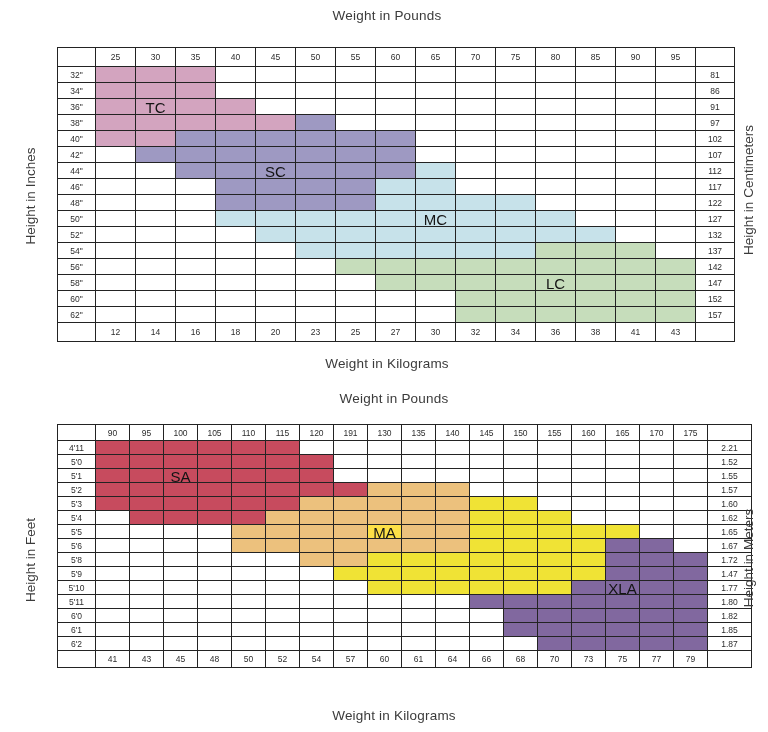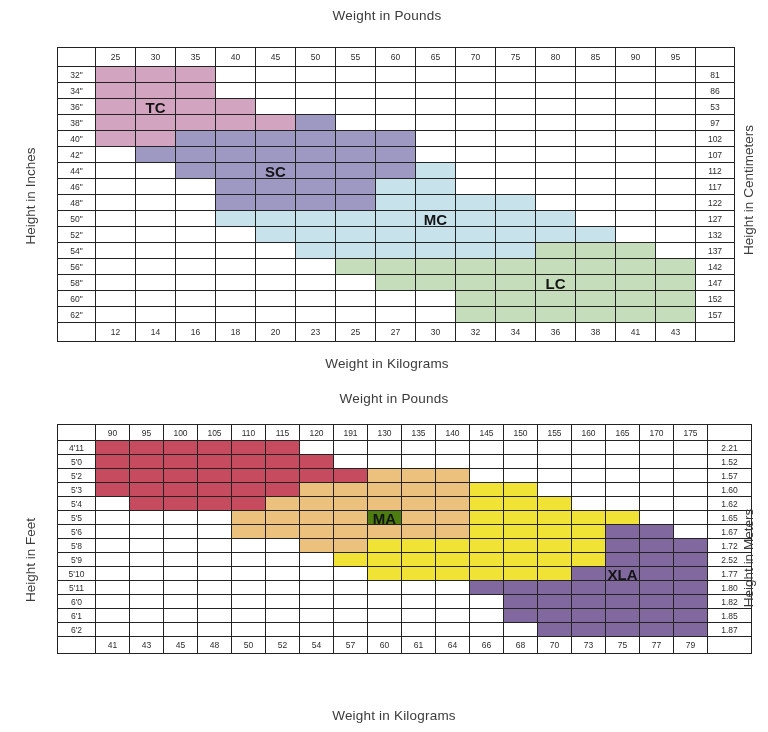--- a/index.html
+++ b/index.html
@@ -14,21 +14,21 @@
   .vtitle{
     position:absolute;font-size:13.5px;color:#3b3b3b;white-space:nowrap;
     transform:translate(-50%,-50%) rotate(-90deg);
   }
   table{border-collapse:collapse;table-layout:fixed;position:absolute;background:#fff;}
   th,td{border:1px solid #232323;padding:0;margin:0;}
   th{font-weight:normal;font-size:8.5px;color:#2d2d2d;text-align:center;}
   td.cell{position:relative;}
   .zlabel{
     position:absolute;left:50%;top:50%;transform:translate(-50%,-50%);
-    font-weight:700;font-size:15px;color:#141414;white-space:nowrap;z-index:2;
+    font-weight:400;font-size:15px;color:#141414;white-space:nowrap;z-index:2;
     pointer-events:none;
   }
   
   .t0{left:57px;top:47px;}
   .t0 tr{height:16px;}
   .t0 tr.hdr,.t0 tr.ftr{height:19px;}
   .t0 tr.hdr th{width:39px;}
   .t0 tr.hdr th.corner{width:37px;}
   .t0 tr.hdr th.rc{width:38px;}
   
@@ -118,21 +118,21 @@
         <td class="cell"></td>
         <td class="cell"></td>
         <td class="cell"></td>
         <td class="cell"></td>
         <td class="cell"></td>
         <td class="cell"></td>
         <td class="cell"></td>
         <td class="cell"></td>
         <td class="cell"></td>
         <td class="cell"></td>
-        <th>53</th>
+        <th>91</th>
       </tr>
       <tr>
         <th>38"</th>
         <td class="cell" style="background:#d3a4bf"></td>
         <td class="cell" style="background:#d3a4bf"></td>
         <td class="cell" style="background:#d3a4bf"></td>
         <td class="cell" style="background:#d3a4bf"></td>
         <td class="cell" style="background:#d3a4bf"></td>
         <td class="cell" style="background:#9e99c2"></td>
         <td class="cell"></td>
@@ -472,20 +472,44 @@
         <td class="cell"></td>
         <td class="cell"></td>
         <td class="cell"></td>
         <td class="cell"></td>
         <td class="cell"></td>
         <td class="cell"></td>
         <td class="cell"></td>
         <th>1.52</th>
       </tr>
       <tr>
+        <th>5'1</th>
+        <td class="cell" style="background:#c74b5e"></td>
+        <td class="cell" style="background:#c74b5e"></td>
+        <td class="cell" style="background:#c74b5e">
+          <span class="zlabel">SA</span>
+        </td>
+        <td class="cell" style="background:#c74b5e"></td>
+        <td class="cell" style="background:#c74b5e"></td>
+        <td class="cell" style="background:#c74b5e"></td>
+        <td class="cell" style="background:#c74b5e"></td>
+        <td class="cell"></td>
+        <td class="cell"></td>
+        <td class="cell"></td>
+        <td class="cell"></td>
+        <td class="cell"></td>
+        <td class="cell"></td>
+        <td class="cell"></td>
+        <td class="cell"></td>
+        <td class="cell"></td>
+        <td class="cell"></td>
+        <td class="cell"></td>
+        <th>1.55</th>
+      </tr>
+      <tr>
         <th>5'2</th>
         <td class="cell" style="background:#c74b5e"></td>
         <td class="cell" style="background:#c74b5e"></td>
         <td class="cell" style="background:#c74b5e"></td>
         <td class="cell" style="background:#c74b5e"></td>
         <td class="cell" style="background:#c74b5e"></td>
         <td class="cell" style="background:#c74b5e"></td>
         <td class="cell" style="background:#c74b5e"></td>
         <td class="cell" style="background:#c74b5e"></td>
         <td class="cell" style="background:#ecc17d"></td>
@@ -547,21 +571,21 @@
       <tr>
         <th>5'5</th>
         <td class="cell"></td>
         <td class="cell"></td>
         <td class="cell"></td>
         <td class="cell"></td>
         <td class="cell" style="background:#ecc17d"></td>
         <td class="cell" style="background:#ecc17d"></td>
         <td class="cell" style="background:#ecc17d"></td>
         <td class="cell" style="background:#ecc17d"></td>
-        <td class="cell" style="background:#4d7c0f">
+        <td class="cell" style="background:#fde047">
           <span class="zlabel">MA</span>
         </td>
         <td class="cell" style="background:#ecc17d"></td>
         <td class="cell" style="background:#ecc17d"></td>
         <td class="cell" style="background:#f0e335"></td>
         <td class="cell" style="background:#f0e335"></td>
         <td class="cell" style="background:#f0e335"></td>
         <td class="cell" style="background:#f0e335"></td>
         <td class="cell" style="background:#f0e335"></td>
         <td class="cell"></td>
@@ -625,21 +649,21 @@
         <td class="cell" style="background:#f0e335"></td>
         <td class="cell" style="background:#f0e335"></td>
         <td class="cell" style="background:#f0e335"></td>
         <td class="cell" style="background:#f0e335"></td>
         <td class="cell" style="background:#f0e335"></td>
         <td class="cell" style="background:#f0e335"></td>
         <td class="cell" style="background:#f0e335"></td>
         <td class="cell" style="background:#81689f"></td>
         <td class="cell" style="background:#81689f"></td>
         <td class="cell" style="background:#81689f"></td>
-        <th>2.52</th>
+        <th>1.47</th>
       </tr>
       <tr>
         <th>5'10</th>
         <td class="cell"></td>
         <td class="cell"></td>
         <td class="cell"></td>
         <td class="cell"></td>
         <td class="cell"></td>
         <td class="cell"></td>
         <td class="cell"></td>

